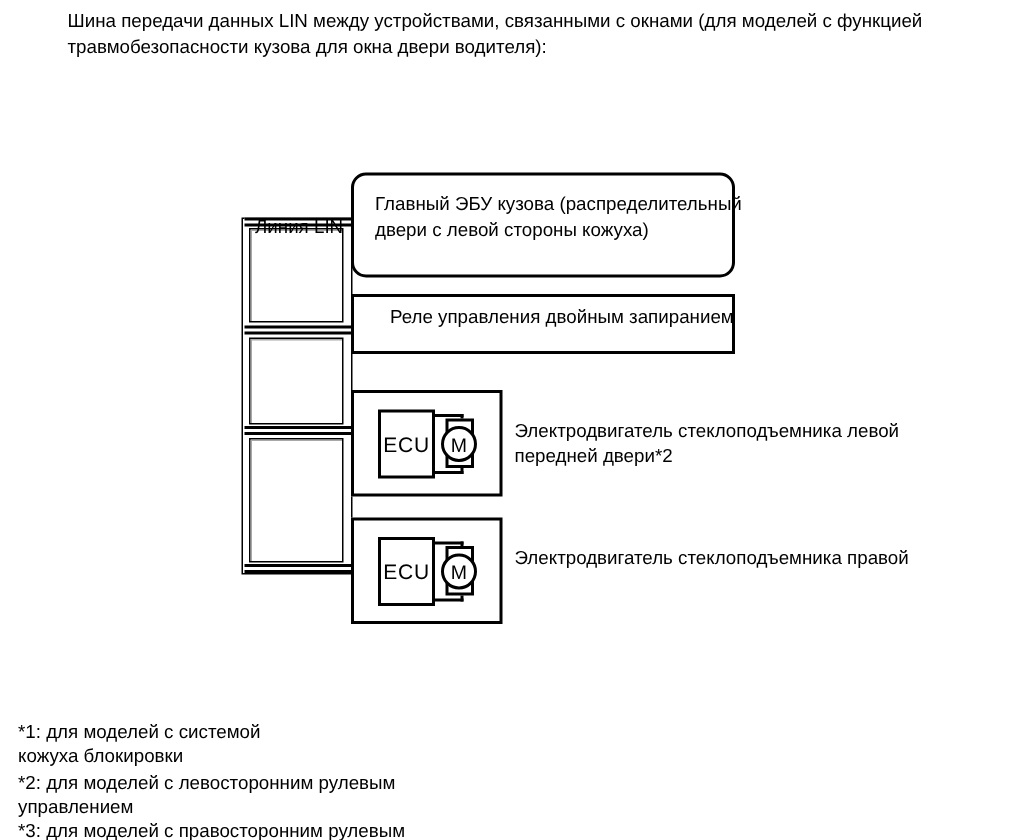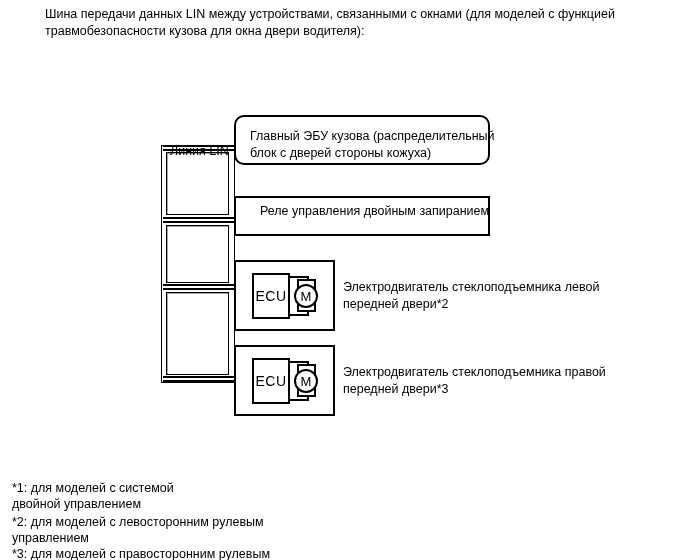--- a/index.html
+++ b/index.html
@@ -55,21 +55,21 @@
     white-space: nowrap;
   }
 
   
   .node-box {
     position: absolute;
     left: 234px;
     background: #ffffff;
     border: 2px solid #000;
   }
-  .node-main  { top: 115px; width: 256px; height: 50px; border-radius: 10px; }
+  .node-main  { top: 115px; width: 256px; height: 70px; border-radius: 10px; }
   .node-relay { top: 196px; width: 256px; height: 40px; }
   .node-motor { width: 101px; height: 71px; }
   .node-motor-left  { top: 260px; }
   .node-motor-right { top: 345px; }
 
   .box-text { position: absolute; line-height: 17px; }
   .box-text div { white-space: nowrap; }
   .node-main  .box-text { left: 14px; top: 11px; }
   .node-relay .box-text { left: 24px; top: 5px; }
 
@@ -141,21 +141,21 @@
   <div class="connector conn-1"></div>
   <div class="connector conn-2"></div>
   <div class="connector conn-3"></div>
   <div class="connector conn-4"></div>
 
   <div class="bus-label">Линия LIN</div>
 
   <div class="node-box node-main">
     <div class="box-text">
       <div>Главный ЭБУ кузова (распределительный</div>
-      <div>блок с дверей стороны кожуха)</div>
+      <div>двери с левой стороны кожуха)</div>
     </div>
   </div>
 
   <div class="node-box node-relay">
     <div class="box-text">
       <div>Реле управления двойным запиранием</div>
     </div>
   </div>
 
   <div class="node-box node-motor node-motor-left">
@@ -170,26 +170,25 @@
   </div>
 
   <div class="node-box node-motor node-motor-right">
     <div class="motor-wire"></div>
     <div class="motor-body"></div>
     <div class="motor-circle">M</div>
     <div class="ecu-rect">ECU</div>
   </div>
   <div class="txt motor-label motor-label-right">
     <div>Электродвигатель стеклоподъемника правой</div>
-    <div>передней двери*3</div>
   </div>
 
   <div class="footnote footnote-1">
     <div>*1: для моделей с системой</div>
-    <div>двойной управлением</div>
+    <div>кожуха блокировки</div>
   </div>
   <div class="footnote footnote-2">
     <div>*2: для моделей с левосторонним рулевым</div>
     <div>управлением</div>
   </div>
   <div class="footnote footnote-3">
     <div>*3: для моделей с правосторонним рулевым</div>
     <div>управлением</div>
   </div>
 

